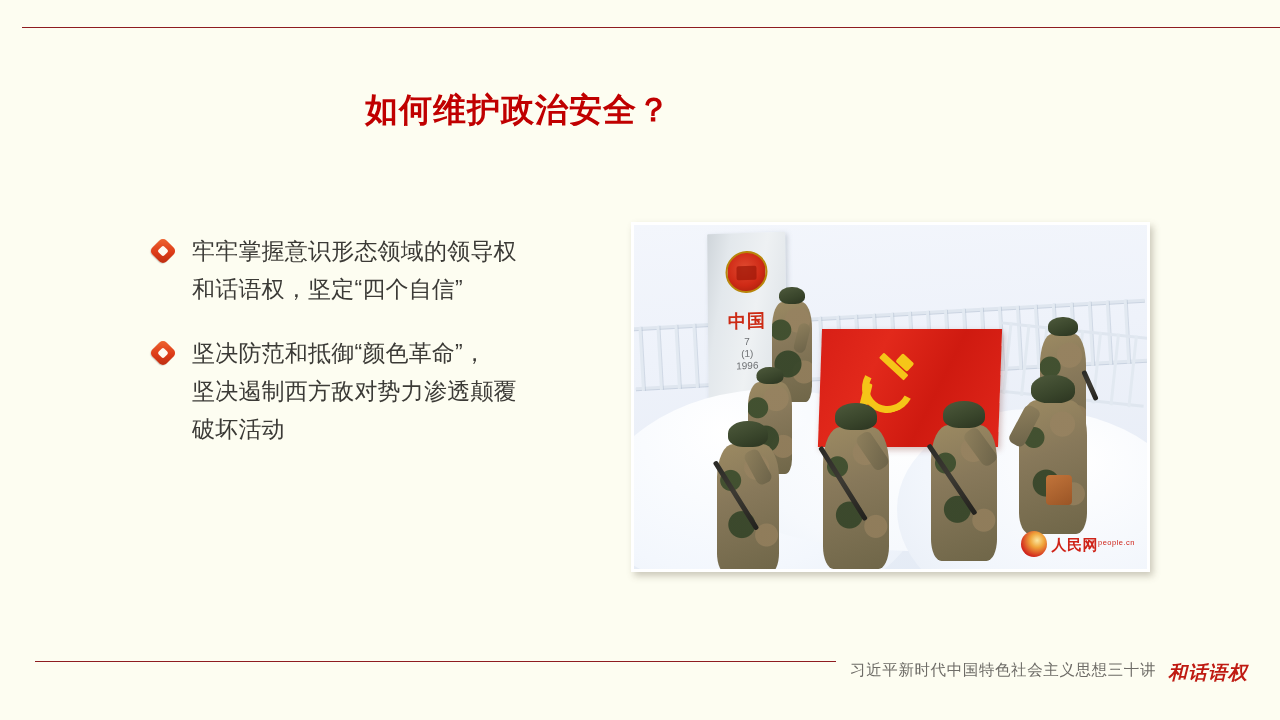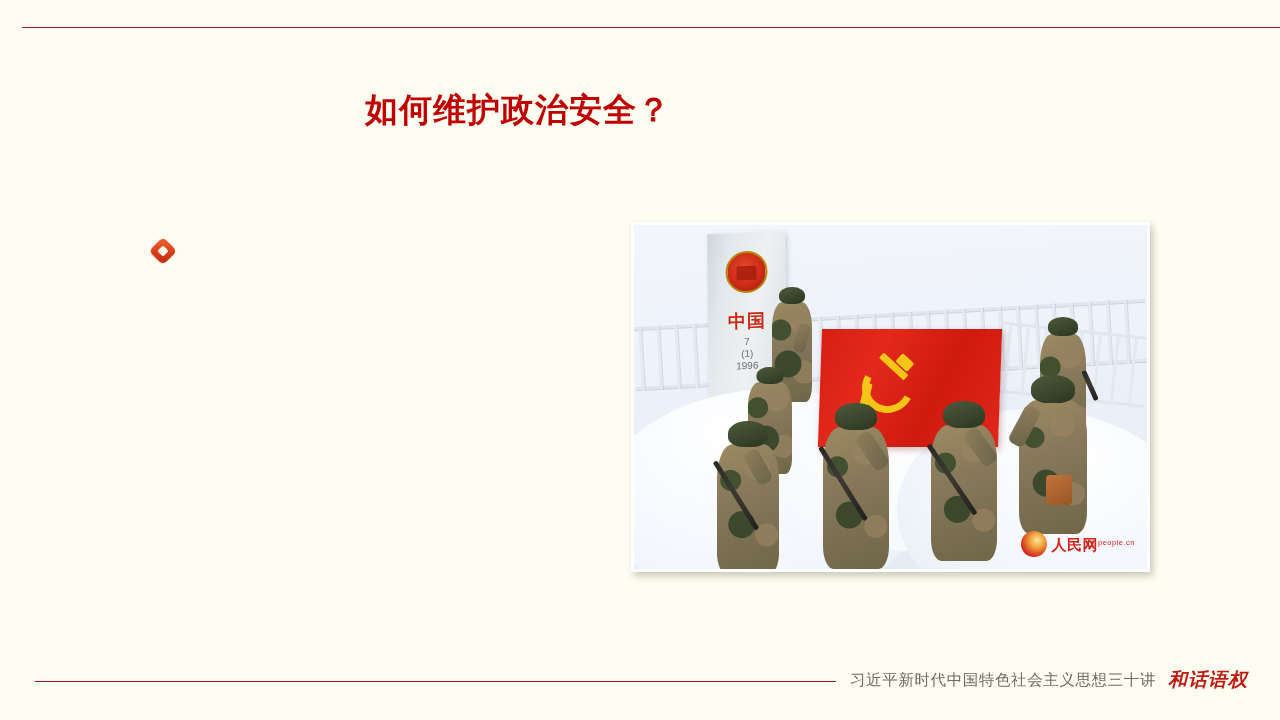--- a/index.html
+++ b/index.html
@@ -402,21 +402,20 @@
   }
 
   
   .footer {
     position: absolute;
     left: 0;
     bottom: 20px;
     width: 1280px;
     height: 40px;
     display: flex;
-    align-items: center;
   }
   .footer-rule {
     flex: 1;
     height: 0;
     border-top: 1.4px solid #8e1c20;
     margin-left: 35px;
     margin-right: 14px;
     position: relative;
     top: 1px;
   }
@@ -447,22 +446,33 @@
 
 <div class="slide-title">如何维护政治安全？</div>
 
 <div class="bullets">
 
   <div class="bullet-row">
     <div class="bullet-marker">
       <div class="diamond-outer"></div>
       <div class="diamond-inner"></div>
     </div>
+    <div class="bullet-text">牢牢掌握意识形态领域的领导权
+和话语权，坚定“四个自信”</div>
   </div>
 
+  <div class="bullet-row">
+    <div class="bullet-marker">
+      <div class="diamond-outer"></div>
+      <div class="diamond-inner"></div>
+    </div>
+    <div class="bullet-text">坚决防范和抵御“颜色革命”，
+坚决遏制西方敌对势力渗透颠覆
+破坏活动</div>
+  </div>
 
 
 </div>
 
 <div class="photo-frame">
   <div class="photo">
 
     <div class="railing">
       <div class="rail-bar top"></div>
       <div class="rail-bar bot"></div>

